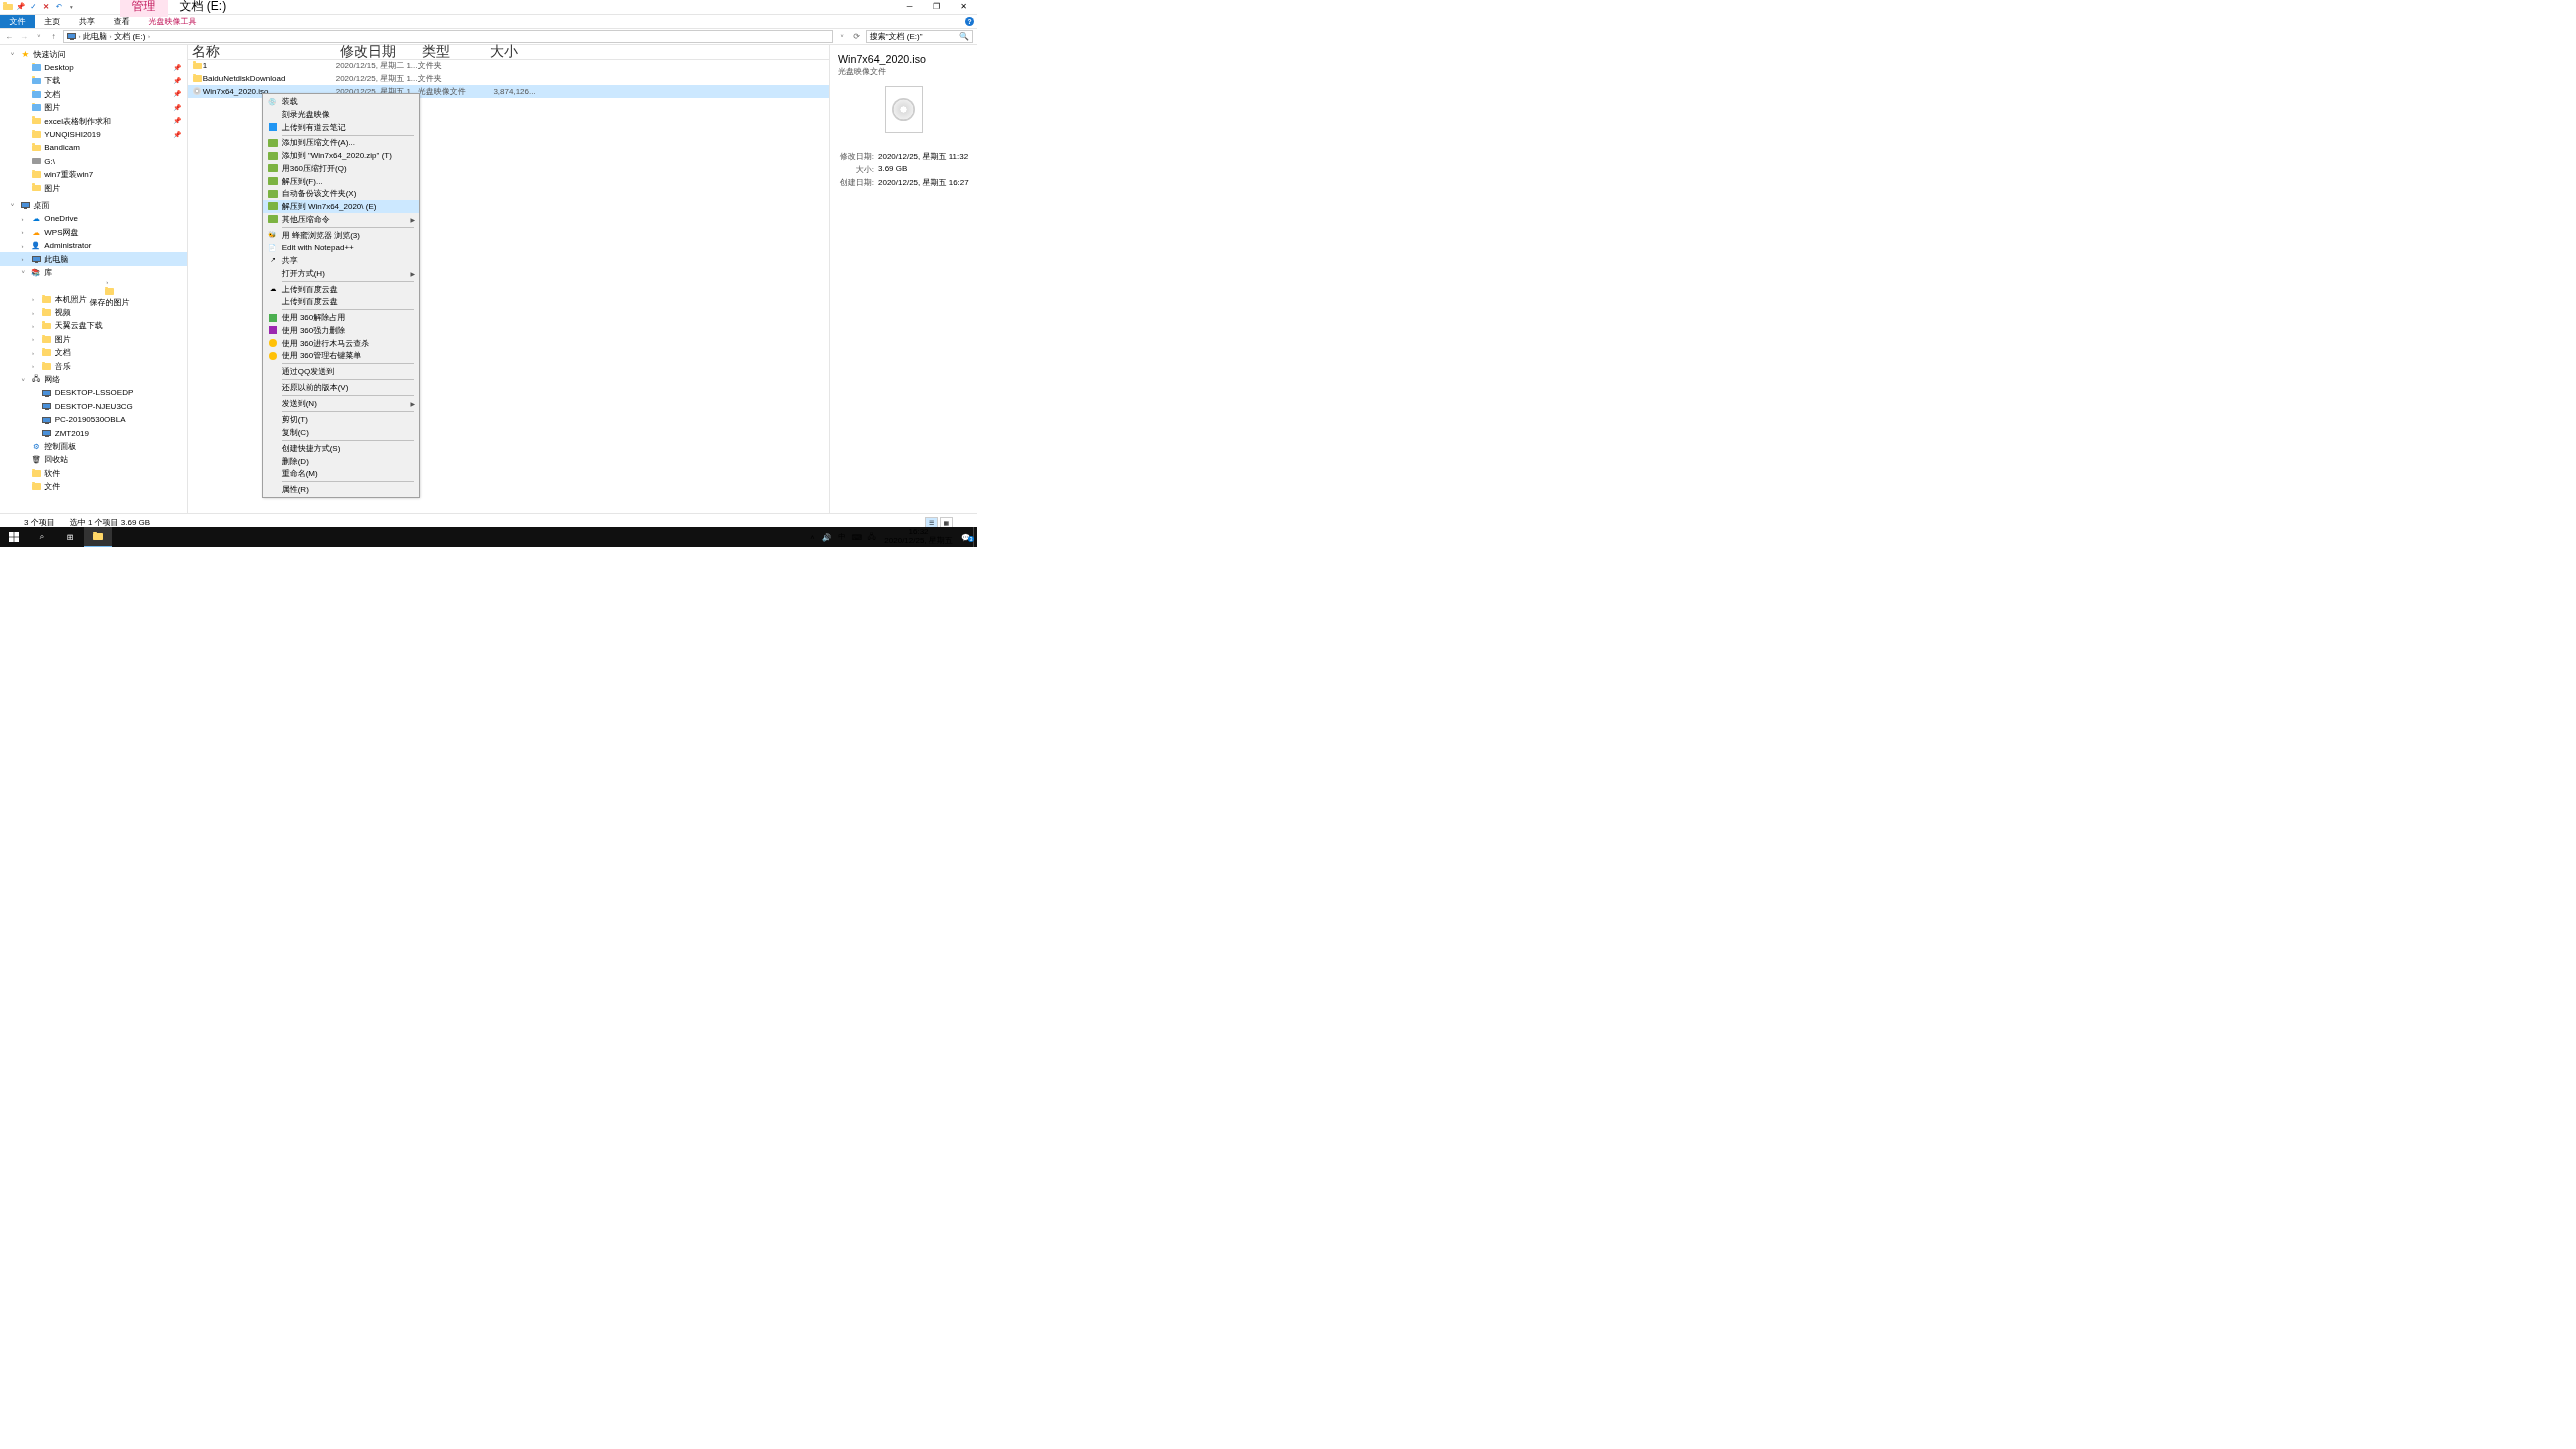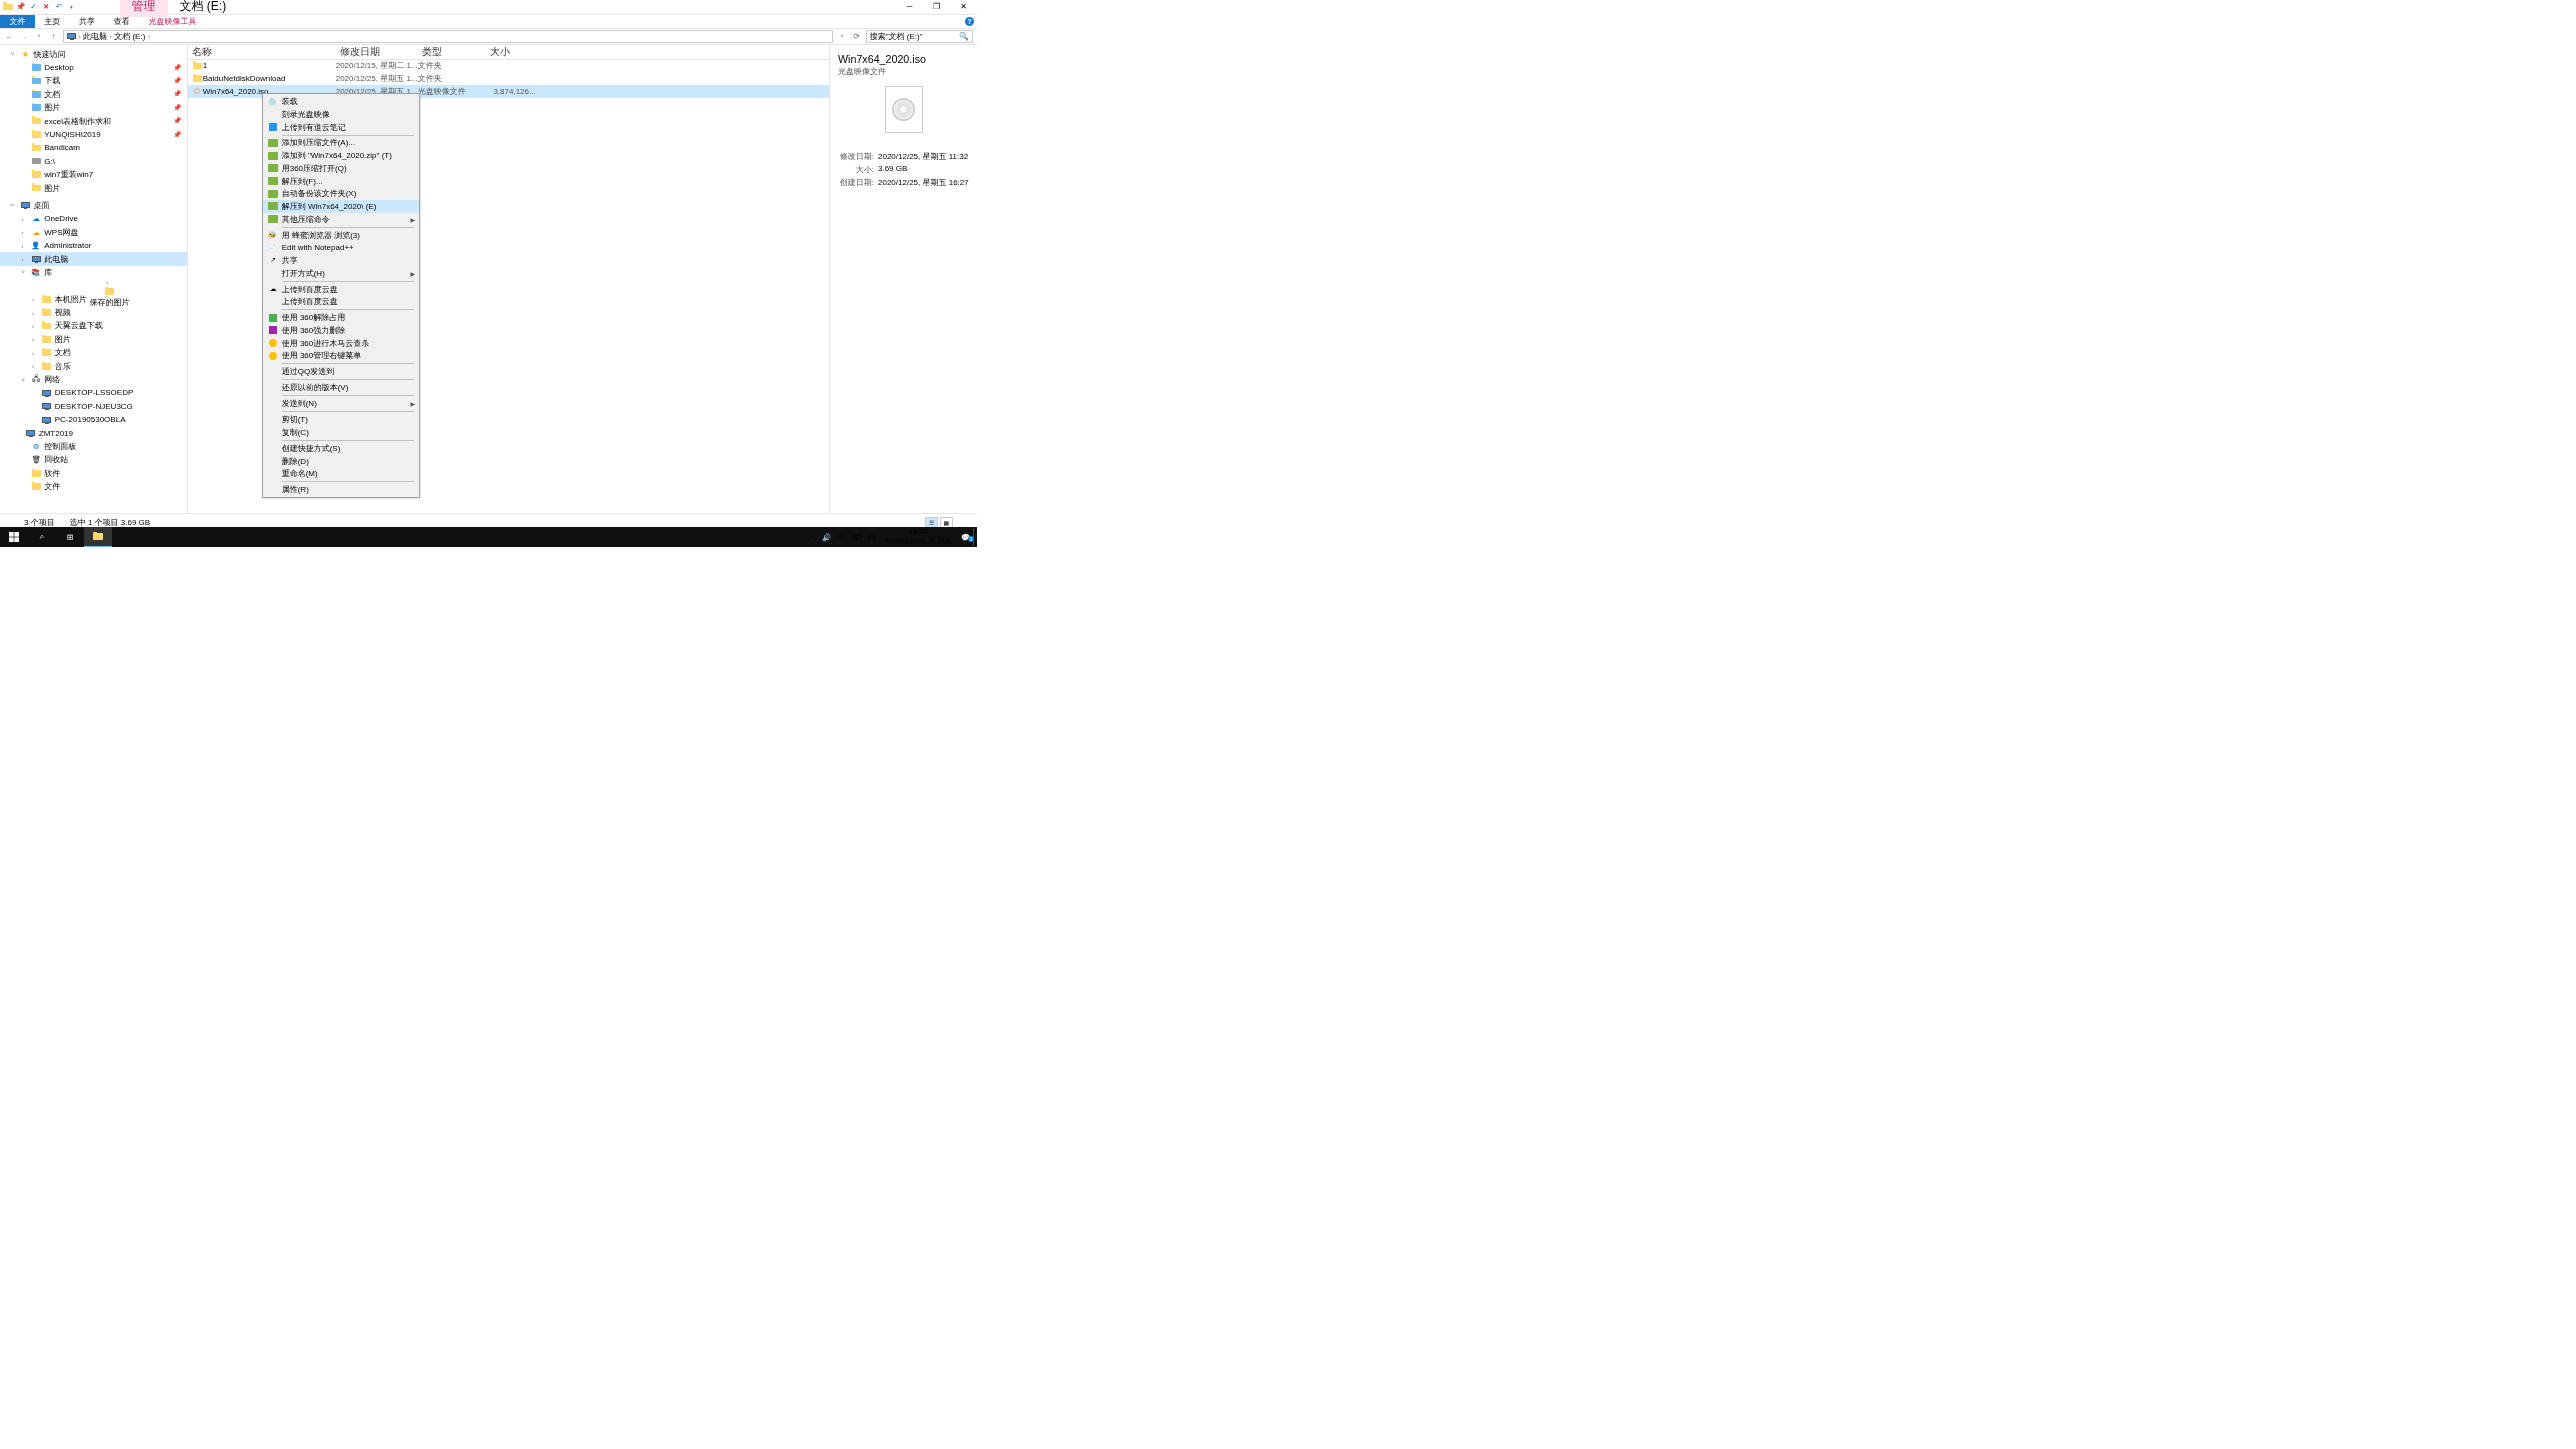--- a/index.html
+++ b/index.html
@@ -28,21 +28,21 @@
 .nav-pane{width:188px;border-right:0.7px solid #e5e5e5;overflow-y:auto;padding:2.7px 0}
 .nav-item{display:flex;align-items:center;height:13.4px;padding-left:10.7px;gap:2.7px;cursor:pointer}
 .nav-item.ind1{padding-left:21.5px}
 .nav-item.sel{background:#cce8ff}
 .nav-ic{width:10.7px;height:9.4px;display:inline-flex;align-items:center;justify-content:center;font-size:7.4px}
 .nav-exp{width:6.7px;font-size:6px;color:#666}
 .nav-pin{margin-left:auto;margin-right:5.4px;color:#999;font-size:6.7px}
 .nav-gap{height:4px}
 .content{flex:1;display:flex;flex-direction:column;position:relative}
 .col-headers{height:14.8px;display:flex;align-items:center;border-bottom:0.7px solid #e5e5e5;padding-left:4px}
-.col-h{padding:1.3px 0;color:#333;font-size:10px}
+.col-h{padding:1.3px 0;color:#333;font-size:14px}
 .col-name{width:148px}
 .col-date{width:82px}
 .col-type{width:68px}
 .col-size{width:54px;text-align:left}
 .file-list{flex:1}
 .file-row{height:12.7px;display:flex;align-items:center;padding-left:4px;cursor:pointer}
 .file-row.sel{background:#cce8ff}
 .file-name{width:133px}
 .file-date{width:82px;color:#555}
 .file-type{width:68px;color:#555}
@@ -328,21 +328,21 @@
         </span>
         <span>DESKTOP-NJEU3CG</span>
       </div>
       <div class="nav-item ind2" style="padding-left: 32px;">
         <span class="nav-exp"></span>
         <span class="nav-ic">
           <span class="monitor-ic"></span>
         </span>
         <span>PC-20190530OBLA</span>
       </div>
-      <div class="nav-item ind2" style="padding-left: 16px;">
+      <div class="nav-item ind2" style="padding-left: 32px;">
         <span class="nav-exp"></span>
         <span class="nav-ic">
           <span class="monitor-ic"></span>
         </span>
         <span>ZMT2019</span>
       </div>
       <div class="nav-item ind1">
         <span class="nav-exp"></span>
         <span class="nav-ic" style="color: rgb(25, 118, 210);">⚙</span>
         <span>控制面板</span>

